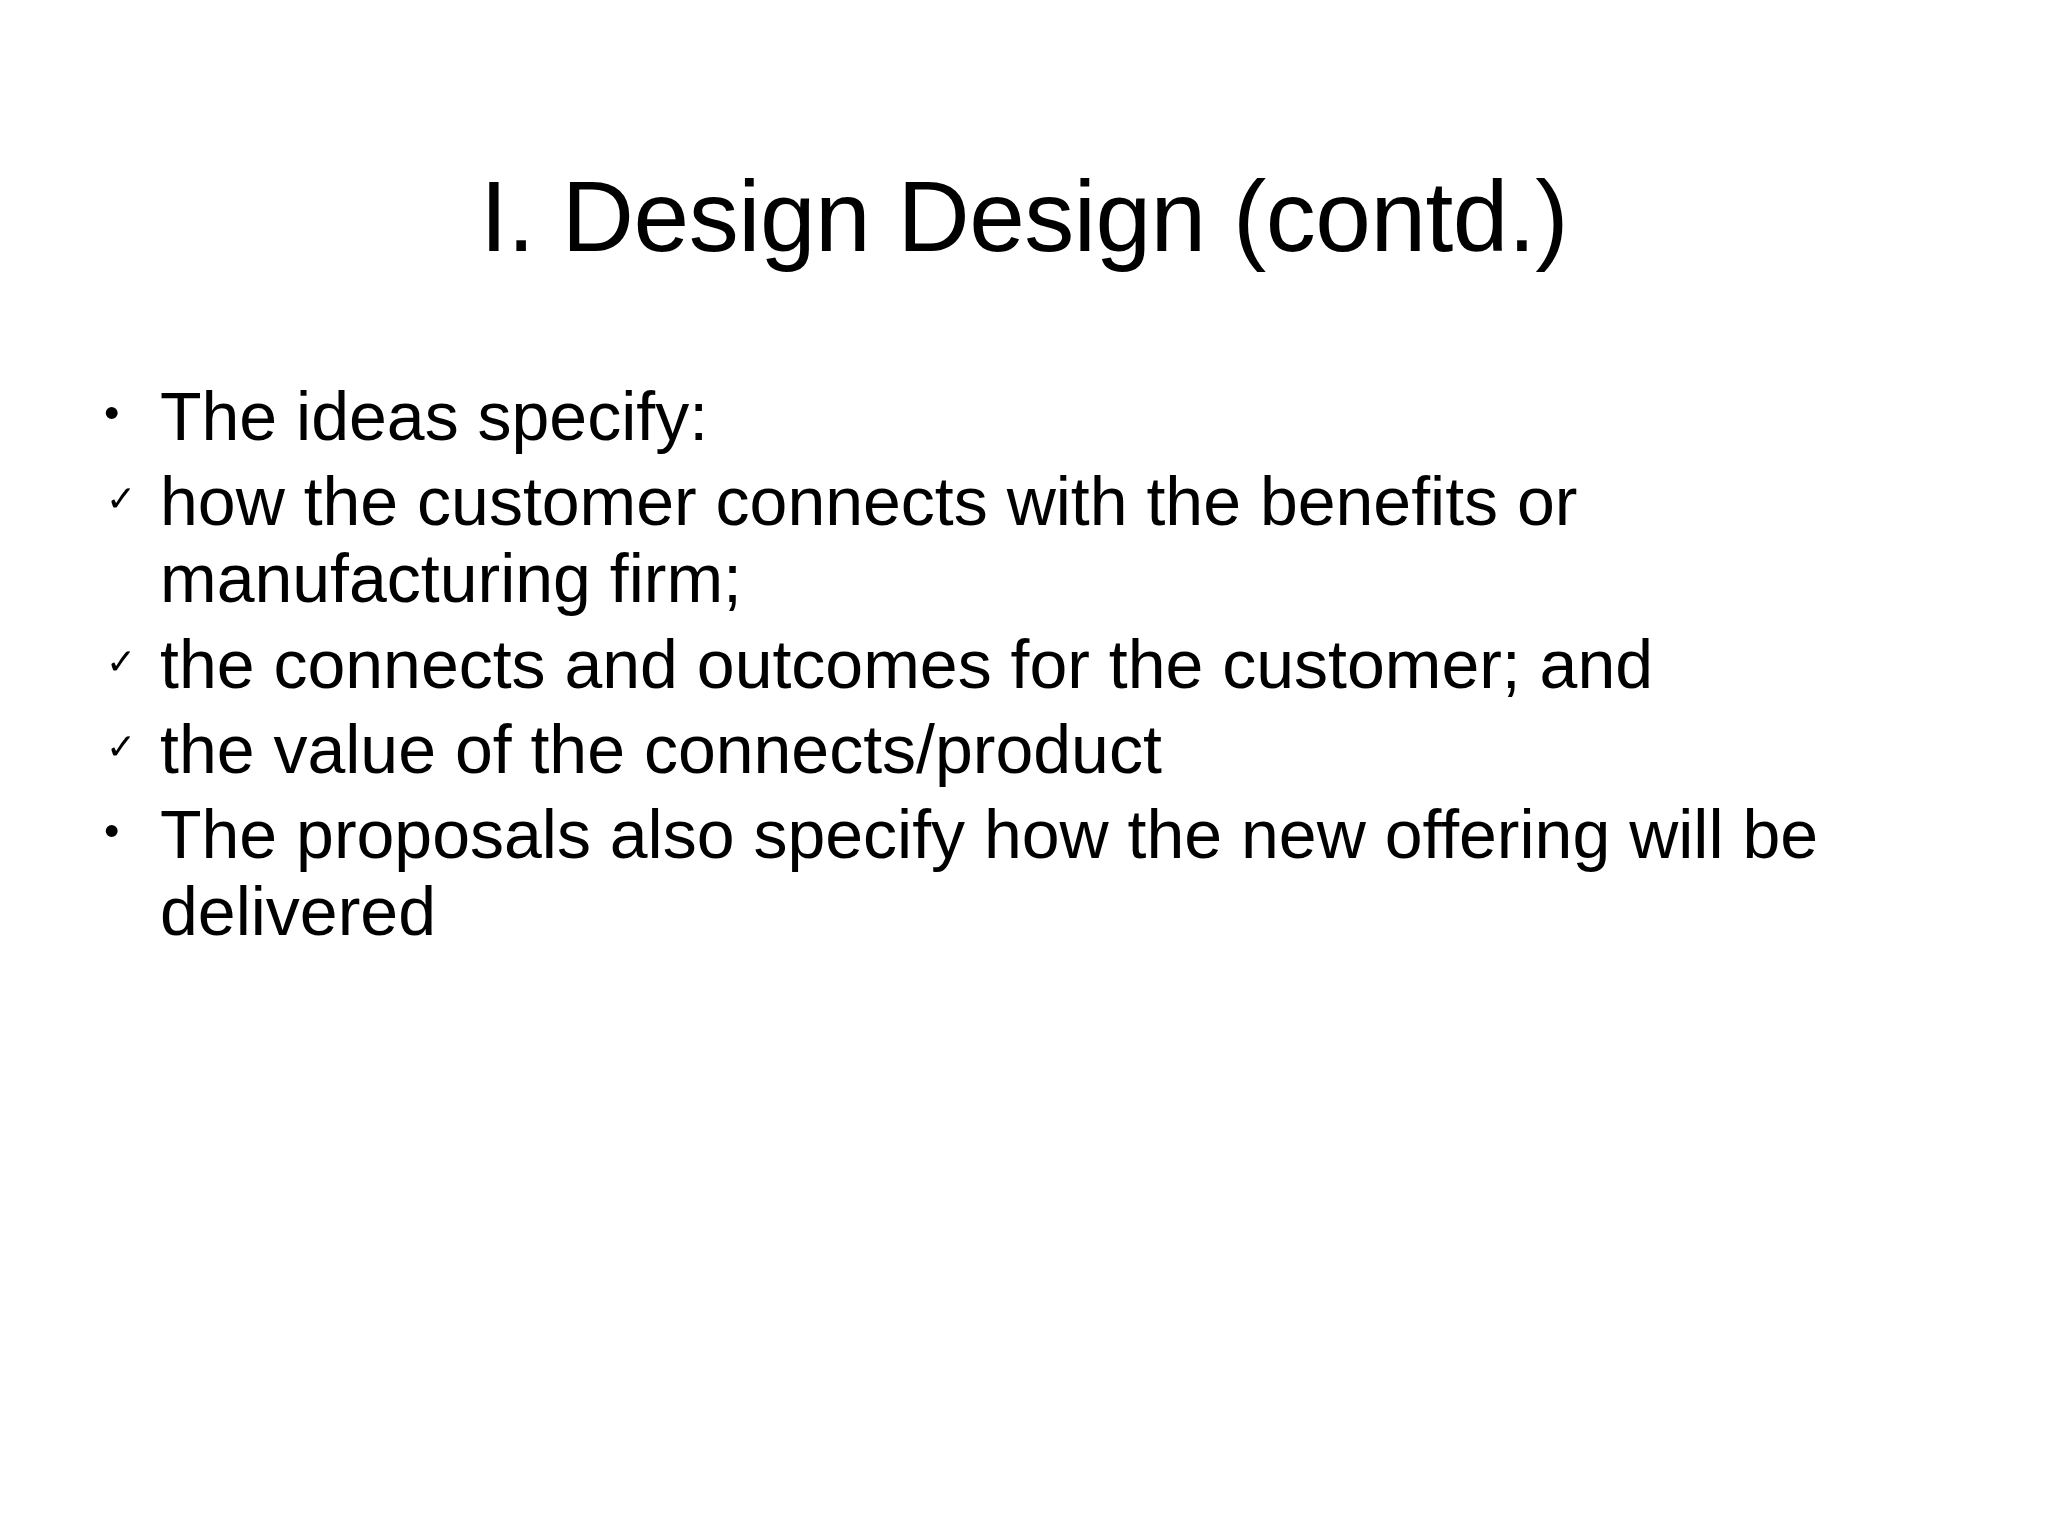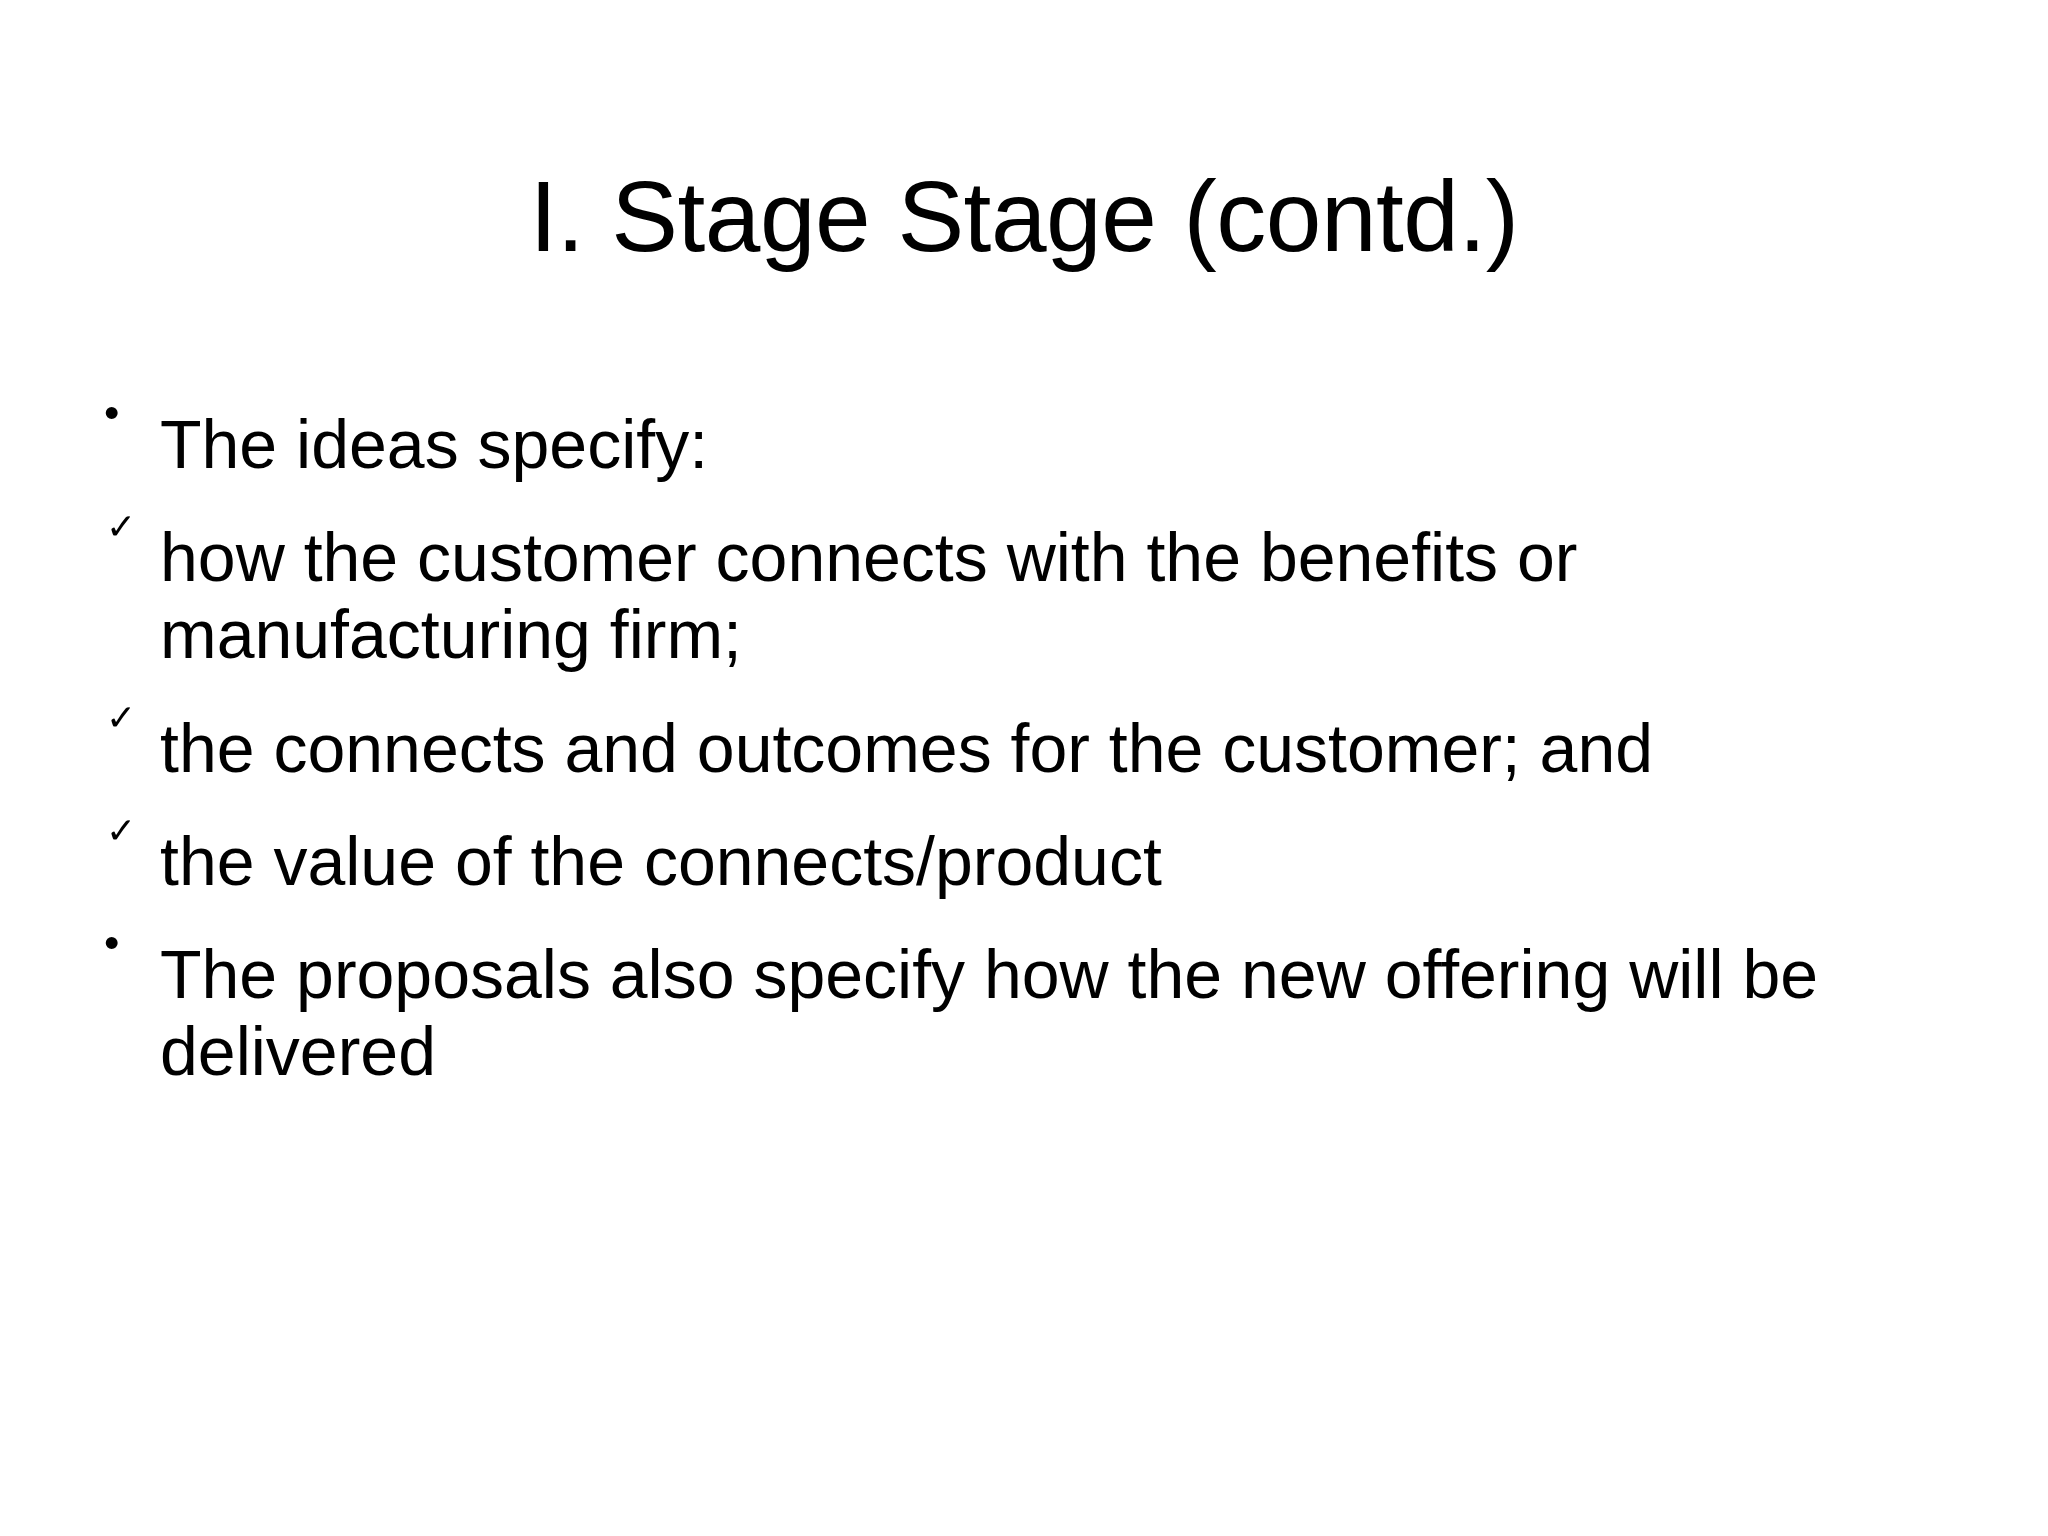--- a/index.html
+++ b/index.html
@@ -83,29 +83,28 @@
     padding-left: 10px;
     box-sizing: border-box;
   }
   .level-2 .text {
     flex: 1 1 auto;
     padding-left: 2px;
   }
 
   .text {
     white-space: pre-wrap;
-    margin-top: 28px;
   }
 </style>
 </head>
 <body>
 
 <div class="slide">
 
-  <h1 class="slide-title">I. Stage Stage (contd.)</h1>
+  <h1 class="slide-title">I. Design Design (contd.)</h1>
 
   <div class="body-list">
 
     <div class="bullet-row level-1">
       <span class="marker">•</span>
       <span class="text">The ideas specify:</span>
     </div>
 
     <div class="bullet-row level-2">
       <span class="marker">✓</span>

